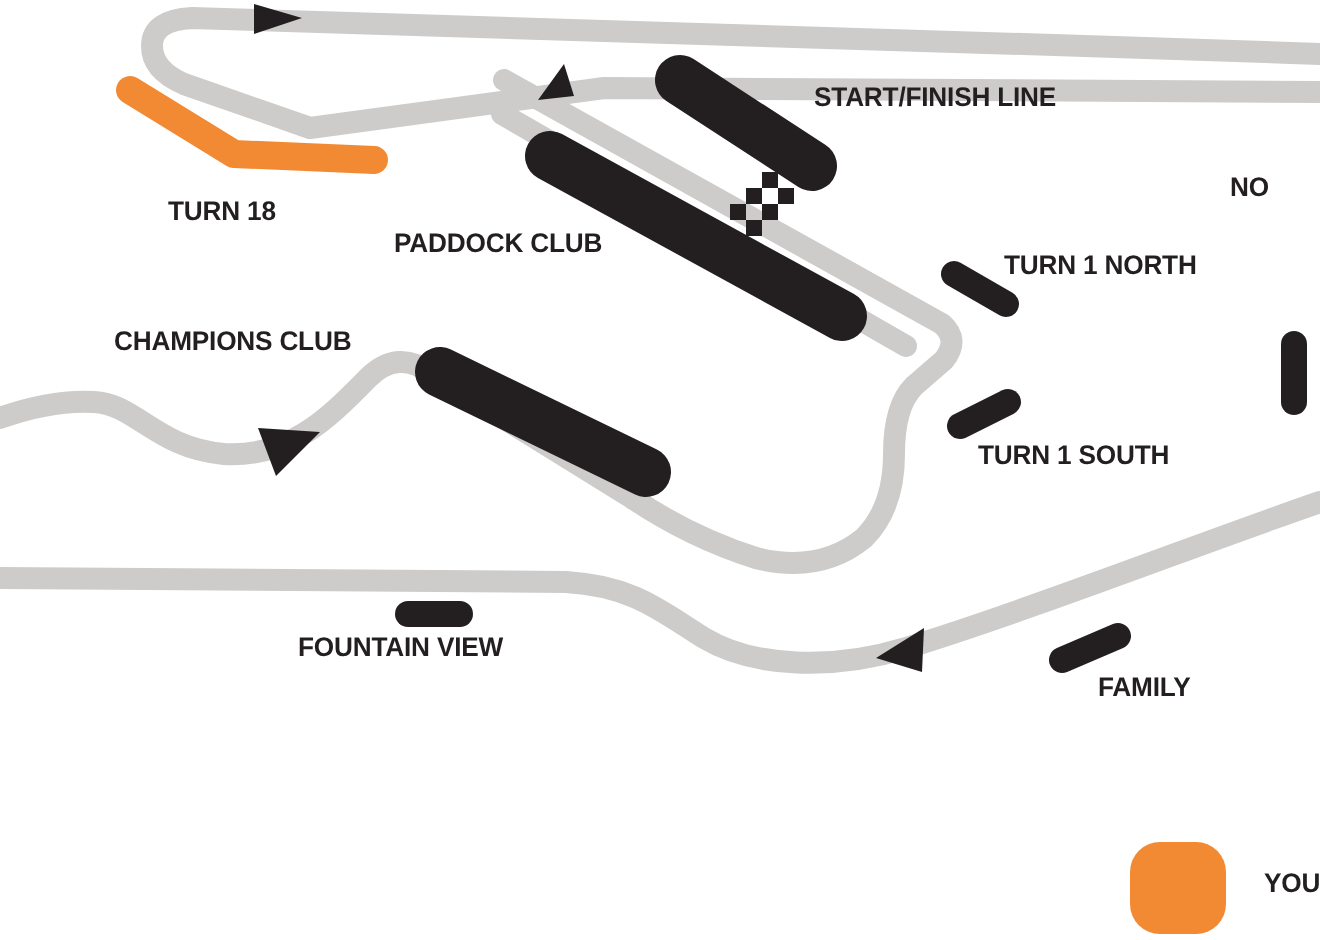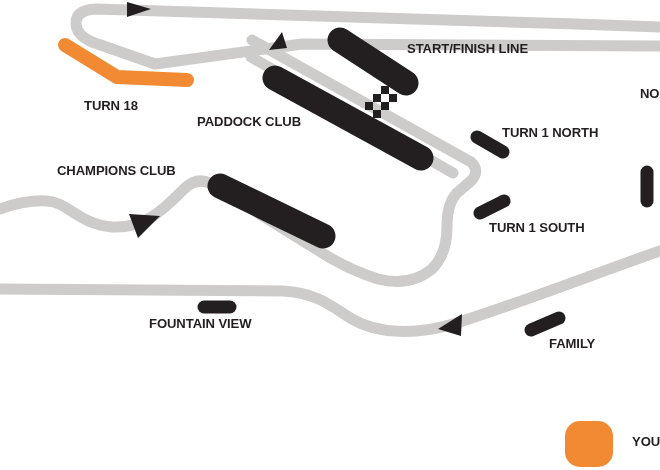--- a/index.html
+++ b/index.html
@@ -23,21 +23,21 @@
     border-radius:15px;
   }
   .lbl-turn18{left:84px;top:98px;}
   .lbl-paddock{left:197px;top:114px;}
   .lbl-startfinish{left:407px;top:41px;}
   .lbl-t1north{left:502px;top:125px;}
   .lbl-t1south{left:489px;top:220px;}
   .lbl-champions{left:57px;top:163px;}
   .lbl-fountain{left:149px;top:316px;}
   .lbl-family{left:549px;top:336px;}
-  .lbl-north{left:640px;top:86px;text-align:right;}
+  .lbl-north{left:615px;top:86px;text-align:right;}
   .lbl-you{left:632px;top:434px;}
 </style>
 </head>
 <body>
 
 <div id="stage">
 
   <svg width="660" height="470" viewBox="0 0 660 470">
 
     <path class="track" d="M 660,46 L 302,44 L 155,64 L 92,42 Q 76,35 76,23 Q 76,10 96,9 C 250,13 460,20 660,27" stroke="#CDCCCB"></path>

